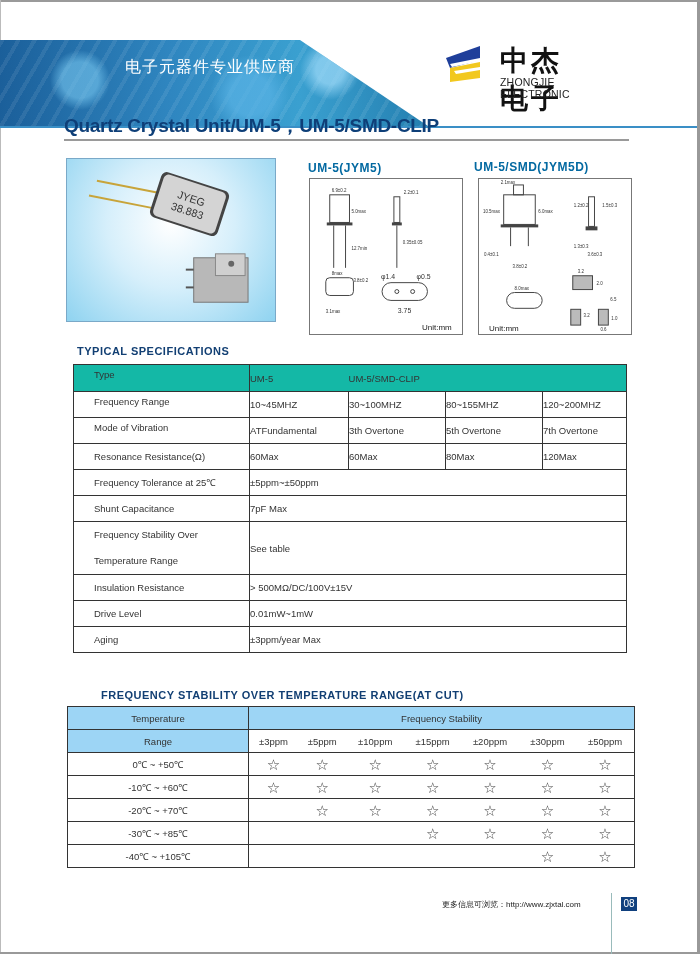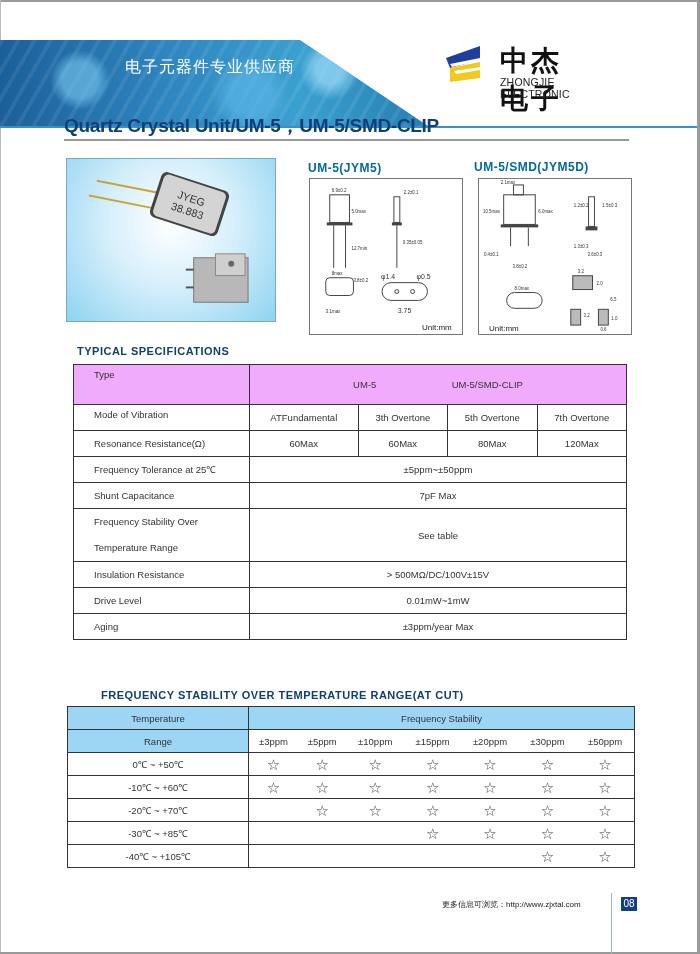--- a/index.html
+++ b/index.html
@@ -41,22 +41,22 @@
   .drw-box svg { width: 100%; height: 100%; }
   .unit { position: absolute; font-size: 8px; color: #222; }
 
   
   .section-title { position: absolute; font-size: 11px; font-weight: bold; color: #123f73; letter-spacing: 0.5px; }
   table { border-collapse: collapse; position: absolute; font-size: 9.5px; color: #333; }
   td { border: 1px solid #333; }
   .spec-table { left: 73px; top: 364px; width: 554px; }
   .spec-table td { height: 26px; }
   .spec-table td.lbl { width: 176px; padding-left: 20px; text-align: left; }
-  .spec-table td.val { text-align: center; }
-  .spec-table tr.head td { background: #f0abfc; height: 40px; }
+  .spec-table td.val { text-align: left; }
+  .spec-table tr.head td { background: #14b8a6; height: 27px; }
   .spec-table tr.tall td { height: 52px; }
   .lbl-top { vertical-align: top; padding-top: 4px; }
   .lbl2 { display: block; line-height: 26px; }
 
   .stab-table { left: 67px; top: 706px; width: 568px; }
   .stab-table td { height: 23px; text-align: center; }
   .stab-table td.rng { width: 181px; }
   .stab-table .hdr { background: #9dd5f5; }
   .stab-table tr.sub td { height: 23px; }
   .star { font-size: 15px; color: #444; line-height: 1; }
@@ -176,20 +176,27 @@
   <tbody>
       <tr class="head">
     <td class="lbl lbl-top">Type</td>
     <td class="val" colspan="4">
       <span>UM-5</span>
       <span style="display:inline-block;width:70px;"></span>
       <span>UM-5/SMD-CLIP</span>
     </td>
   </tr>
   <tr>
+    <td class="lbl lbl-top">Frequency Range</td>
+    <td class="val" style="width:99px;">10~45MHZ</td>
+    <td class="val" style="width:97px;">30~100MHZ</td>
+    <td class="val" style="width:97px;">80~155MHZ</td>
+    <td class="val">120~200MHZ</td>
+  </tr>
+  <tr>
     <td class="lbl lbl-top">Mode of Vibration</td>
     <td class="val">ATFundamental</td>
     <td class="val">3th  Overtone</td>
     <td class="val">5th  Overtone</td>
     <td class="val">7th  Overtone</td>
   </tr>
   <tr>
     <td class="lbl">Resonance Resistance(Ω)</td>
     <td class="val">60Max</td>
     <td class="val">60Max</td>

